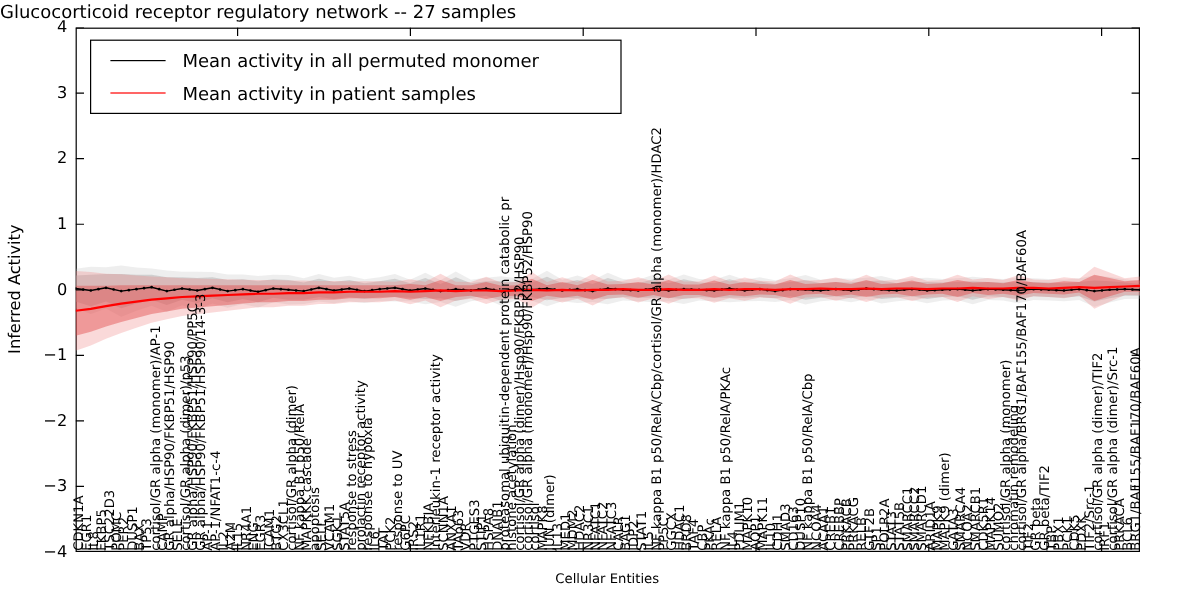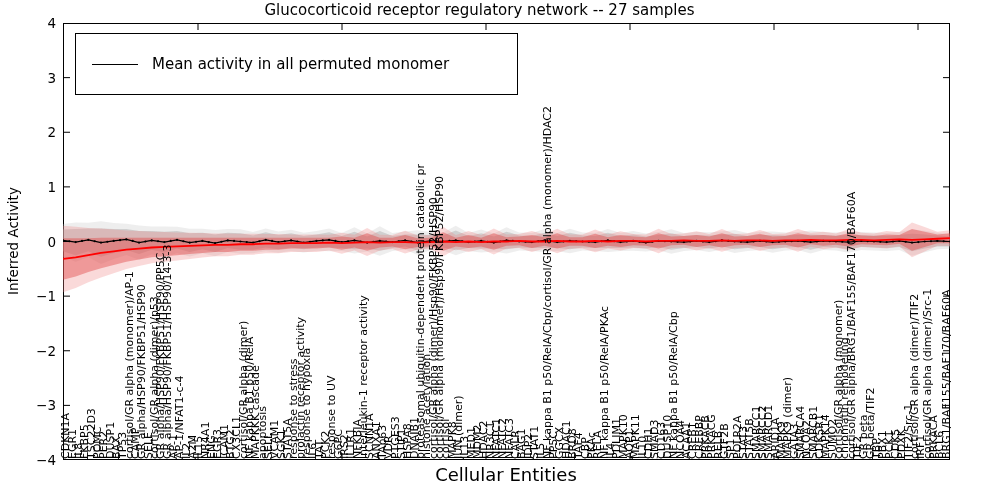--- a/index.html
+++ b/index.html
@@ -1,24 +1,24 @@
 <!DOCTYPE html>
 <html><head>
 <meta charset="utf-8">
 <style>
   html,body{margin:0;padding:0;background:#ffffff;}
   .figure{position:relative;width:1000px;height:500px;background:#ffffff;
           font-family:"DejaVu Sans","Liberation Sans",sans-serif;color:#000;overflow:hidden;}
   .plot-border{position:absolute;left:63px;top:23px;width:887px;height:437px;
                border:1px solid #000;box-sizing:border-box;background:#fff;}
   .chart-svg{position:absolute;left:63px;top:23px;width:887px;height:437px;}
-  .title{position:absolute;top:1px;left:0;width:959px;text-align:center;font-size:15px;}
+  .title{position:absolute;top:1px;left:0;width:959px;font-size:15px;}
   .ylabel{position:absolute;left:13px;top:241px;transform:translate(-50%,-50%) rotate(-90deg);
           white-space:nowrap;font-size:13.5px;}
-  .xlabel{position:absolute;left:506px;top:464px;transform:translateX(-50%);font-size:18px;text-align:right;}
+  .xlabel{position:absolute;left:506px;top:476px;transform:translateX(-50%);font-size:11px;text-align:right;}
   .ytick-label{position:absolute;left:0;width:56px;text-align:right;font-size:13.5px;line-height:18px;}
   .entity-layer{position:absolute;left:0;top:23px;width:1000px;height:436px;overflow:hidden;pointer-events:none;}
   .entity-label{position:absolute;white-space:nowrap;font-size:11px;line-height:12px;
                 transform-origin:0 0;transform:rotate(-90deg);}
   .legend{position:absolute;left:75px;top:33px;width:443px;height:62px;border:1px solid #000;
           background:#fff;box-sizing:border-box;display:flex;flex-direction:column;justify-content:space-around;
           padding:3px 0;}
   .legend-row{display:flex;align-items:center;}
   .legend-swatch{width:46px;height:0;border-top:1.6px solid #000;margin-left:16px;margin-right:14px;flex:0 0 auto;}
   .legend-text{font-size:15px;white-space:nowrap;}
@@ -370,14 +370,18 @@
       <div class="entity-label" style="left: 940.832px; top: 436px;">BRG1/BAF155/BAF170/BAF60A</div>
     </div>
 
   <div class="xlabel">Cellular Entities</div>
 
   <div class="legend">
     <div class="legend-row">
       <span class="legend-swatch" id="swatch-0" style="border-top-color: rgb(0, 0, 0);"></span>
       <span class="legend-text">Mean activity in all permuted monomer</span>
     </div>
+    <div class="legend-row">
+      <span class="legend-swatch" id="swatch-1" style="border-top-color: rgb(255, 0, 0);"></span>
+      <span class="legend-text">Mean activity in patient samples</span>
+    </div>
   </div>
 </div>
 
 </body></html>

